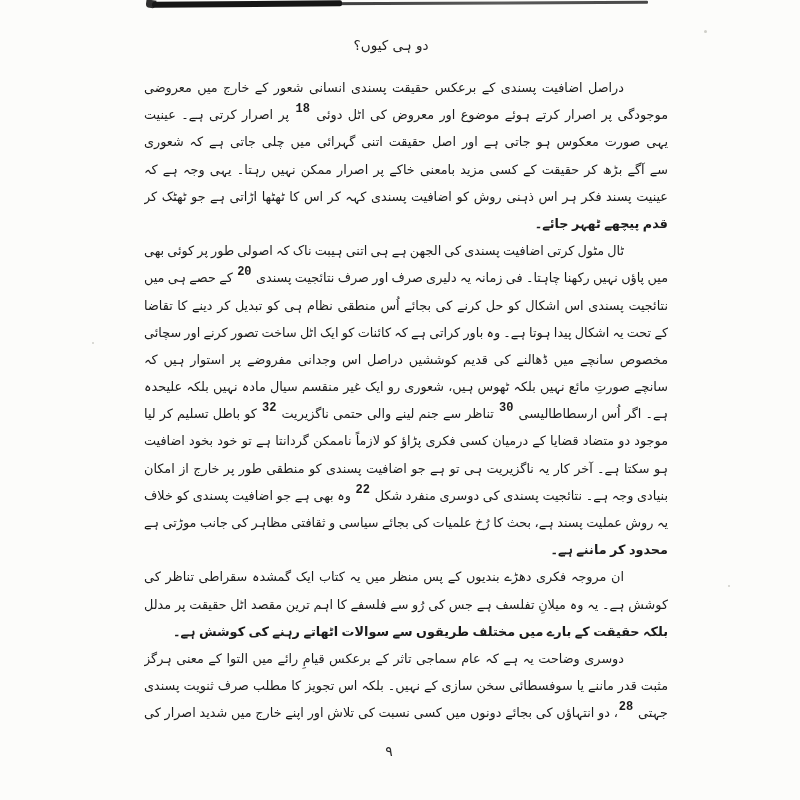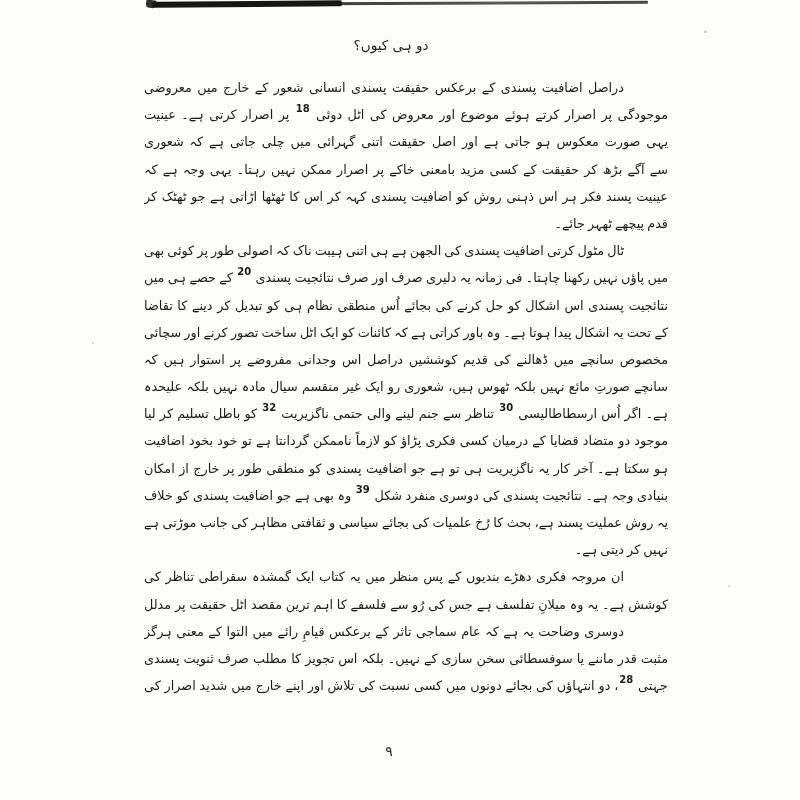--- a/index.html
+++ b/index.html
@@ -44,24 +44,24 @@
     font-size: 12.8px; color: #1b1b1b;
     word-spacing: -1px;
   }
   .para { margin: 0; }
   .line {
     height: 27.2px; line-height: 27.2px; overflow: hidden;
     text-align: justify; text-justify: inter-word;
     text-align-last: justify;
   }
   .line.indent { text-indent: 44px; }
-  .line.lastline { text-align: right; text-align-last: right; }
+  .line.lastline { text-align: right; text-align-last: right; font-weight: bold; }
   sup.fn {
-    font-size: 10px; font-weight: bold; line-height: 0;
-    position: relative; top: -2px; padding: 0 1px;
+    font-size: 12px; font-weight: bold; line-height: 0;
+    position: relative; top: -2px; padding: 0 1px; font-family: Liberation Mono, monospace;
   }
 
   .page-number {
     position: absolute; top: 743px; left: 0; width: 800px;
     text-align: center; transform: translateX(-11px);
     direction: rtl; font-size: 14px; color: #2a2a2a;
   }
 
   .speck { position: absolute; border-radius: 50%; background: #cfcfc9; }
   .speck.s1 { left: 704px; top: 30px;  width: 3px; height: 3px; }
@@ -93,27 +93,28 @@
       <div class="para">
         <div class="line indent">ٹال مٹول کرتی اضافیت پسندی کی الجھن ہے ہی اتنی ہیبت ناک کہ اصولی طور پر کوئی بھی اس دلدل</div>
         <div class="line">میں پاؤں نہیں رکھنا چاہتا۔ فی زمانہ یہ دلیری صرف اور صرف نتائجیت پسندی <sup class="fn">20</sup> کے حصے ہی میں آئی ہے۔ لیکن</div>
         <div class="line">نتائجیت پسندی اس اشکال کو حل کرنے کی بجائے اُس منطقی نظام ہی کو تبدیل کر دینے کا تقاضا کرتی ہے جس</div>
         <div class="line">کے تحت یہ اشکال پیدا ہوتا ہے۔ وہ باور کراتی ہے کہ کائنات کو ایک اٹل ساخت تصور کرنے اور سچائی کو ایک</div>
         <div class="line">مخصوص سانچے میں ڈھالنے کی قدیم کوششیں دراصل اس وجدانی مفروضے پر استوار ہیں کہ انسانی فکر کے منطقی</div>
         <div class="line">سانچے صورتِ مائع نہیں بلکہ ٹھوس ہیں، شعوری رو ایک غیر منقسم سیال مادہ نہیں بلکہ علیحدہ علیحدہ نقطوں میں بٹی</div>
         <div class="line">ہے۔ اگر اُس ارسطاطالیسی <sup class="fn">30</sup> تناظر سے جنم لینے والی حتمی ناگزیریت <sup class="fn">32</sup> کو باطل تسلیم کر لیا جائے جو قطبین پر</div>
         <div class="line">موجود دو متضاد قضایا کے درمیان کسی فکری پڑاؤ کو لازماً ناممکن گردانتا ہے تو خود بخود اضافیت پسندی کا جواز پیدا</div>
         <div class="line">ہو سکتا ہے۔ آخر کار یہ ناگزیریت ہی تو ہے جو اضافیت پسندی کو منطقی طور پر خارج از امکان قرار دینے کی</div>
-        <div class="line">بنیادی وجہ ہے۔ نتائجیت پسندی کی دوسری منفرد شکل <sup class="fn">39</sup> وہ بھی ہے جو اضافیت پسندی کو خلاف واقعہ مانتی ہے۔</div>
+        <div class="line">بنیادی وجہ ہے۔ نتائجیت پسندی کی دوسری منفرد شکل <sup class="fn">22</sup> وہ بھی ہے جو اضافیت پسندی کو خلاف واقعہ مانتی ہے۔</div>
         <div class="line">یہ روش عملیت پسند ہے، بحث کا رُخ علمیات کی بجائے سیاسی و ثقافتی مظاہر کی جانب موڑتی ہے اور فکر کو عمل تک</div>
-        <div class="line lastline">نہیں کر دیتی ہے۔</div>
+        <div class="line lastline">محدود کر ماننے ہے۔</div>
       </div>
       <div class="para">
         <div class="line indent">ان مروجہ فکری دھڑے بندیوں کے پس منظر میں یہ کتاب ایک گمشدہ سقراطی تناظر کی بازیافت کی</div>
         <div class="line">کوشش ہے۔ یہ وہ میلانِ تفلسف ہے جس کی رُو سے فلسفے کا اہم ترین مقصد اٹل حقیقت پر مدلل اصرار نہیں</div>
+        <div class="line lastline">بلکہ حقیقت کے بارے میں مختلف طریقوں سے سوالات اٹھاتے رہنے کی کوشش ہے۔</div>
       </div>
       <div class="para">
         <div class="line indent">دوسری وضاحت یہ ہے کہ عام سماجی تاثر کے برعکس قیامِ رائے میں التوا کے معنی ہرگز ابہام کو کوئی</div>
         <div class="line">مثبت قدر ماننے یا سوفسطائی سخن سازی کے نہیں۔ بلکہ اس تجویز کا مطلب صرف ثنویت پسندی  کی جگہ کثیر</div>
         <div class="line">جہتی <sup class="fn">28</sup>، دو انتہاؤں کی بجائے دونوں میں کسی نسبت کی تلاش اور اپنے خارج میں شدید اصرار کی بجائے داخلی</div>
       </div>
     </div>
 
   <div class="page-number">۹</div>
 

